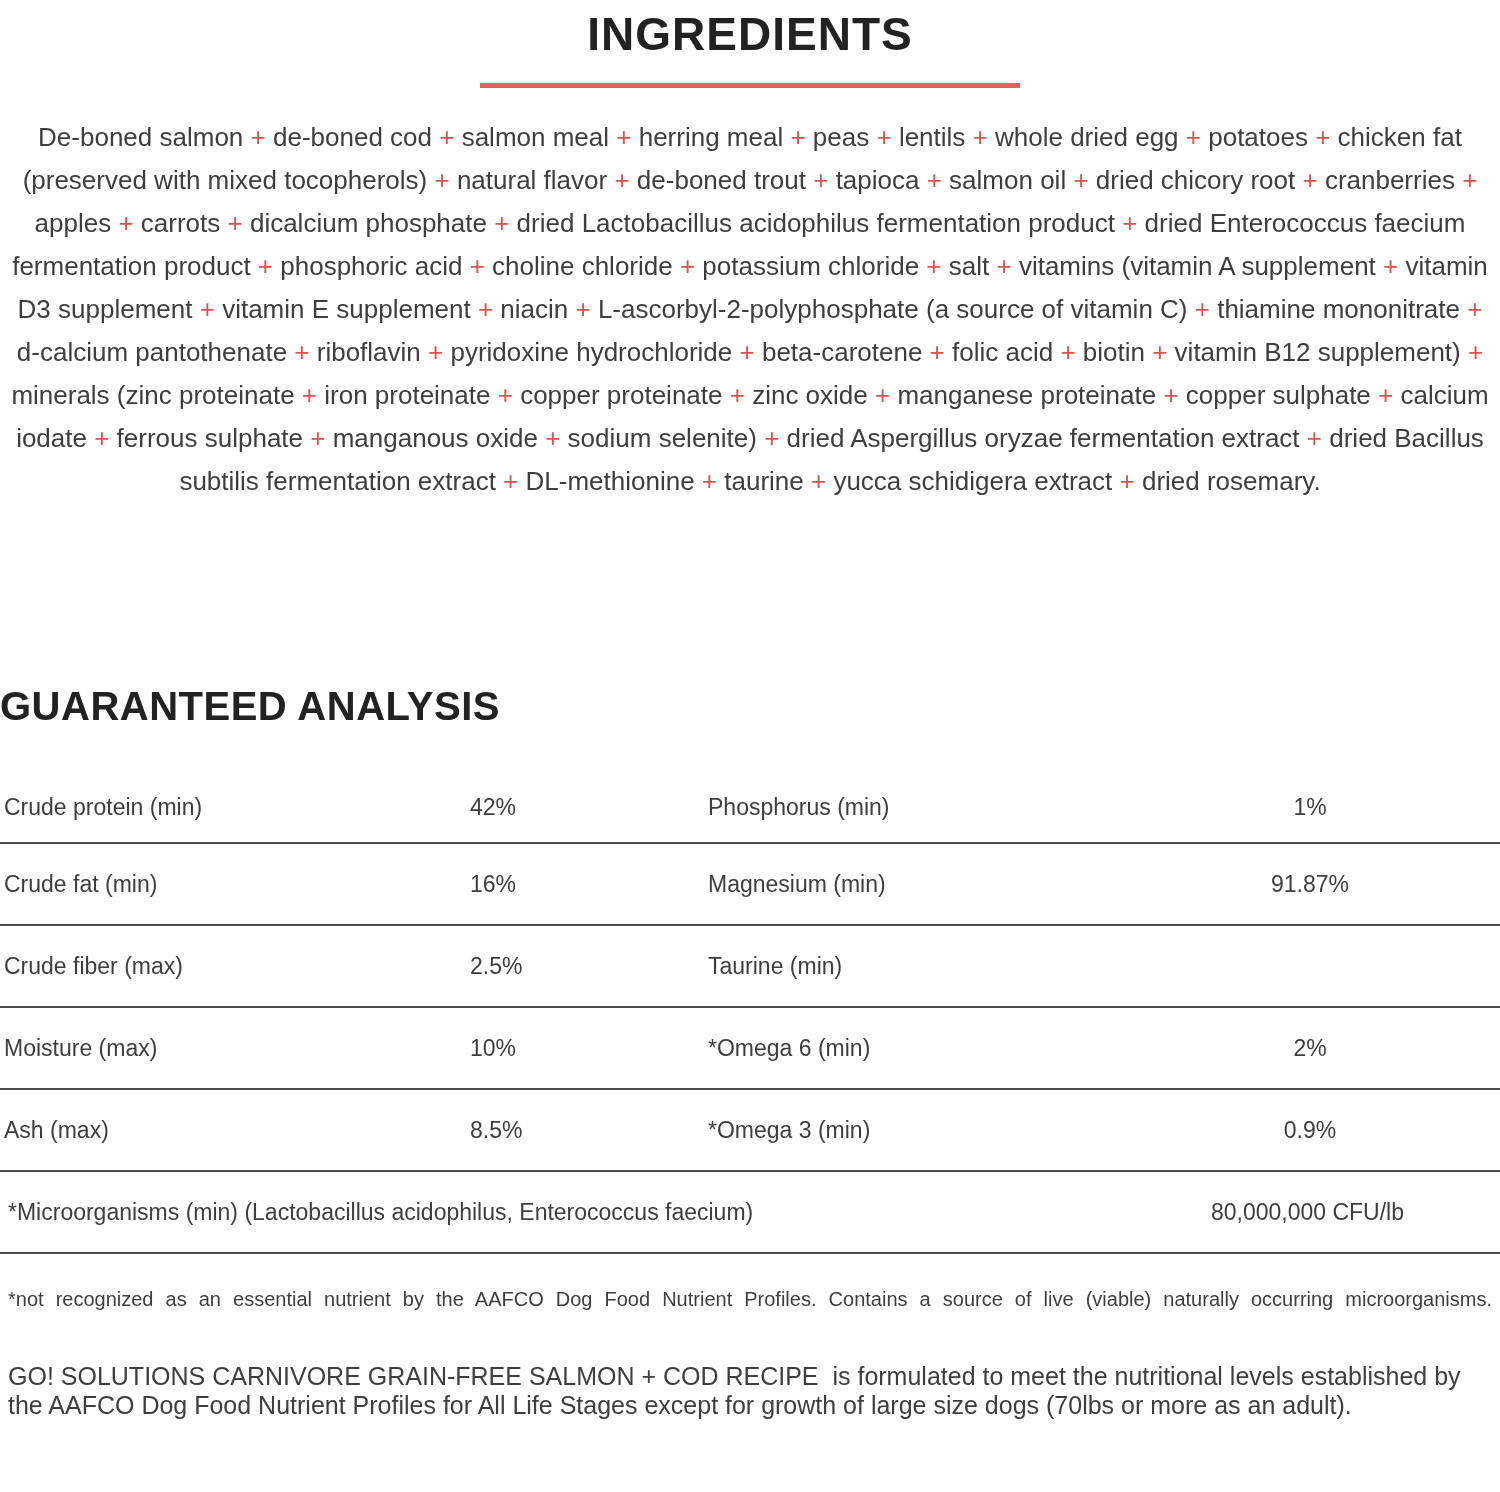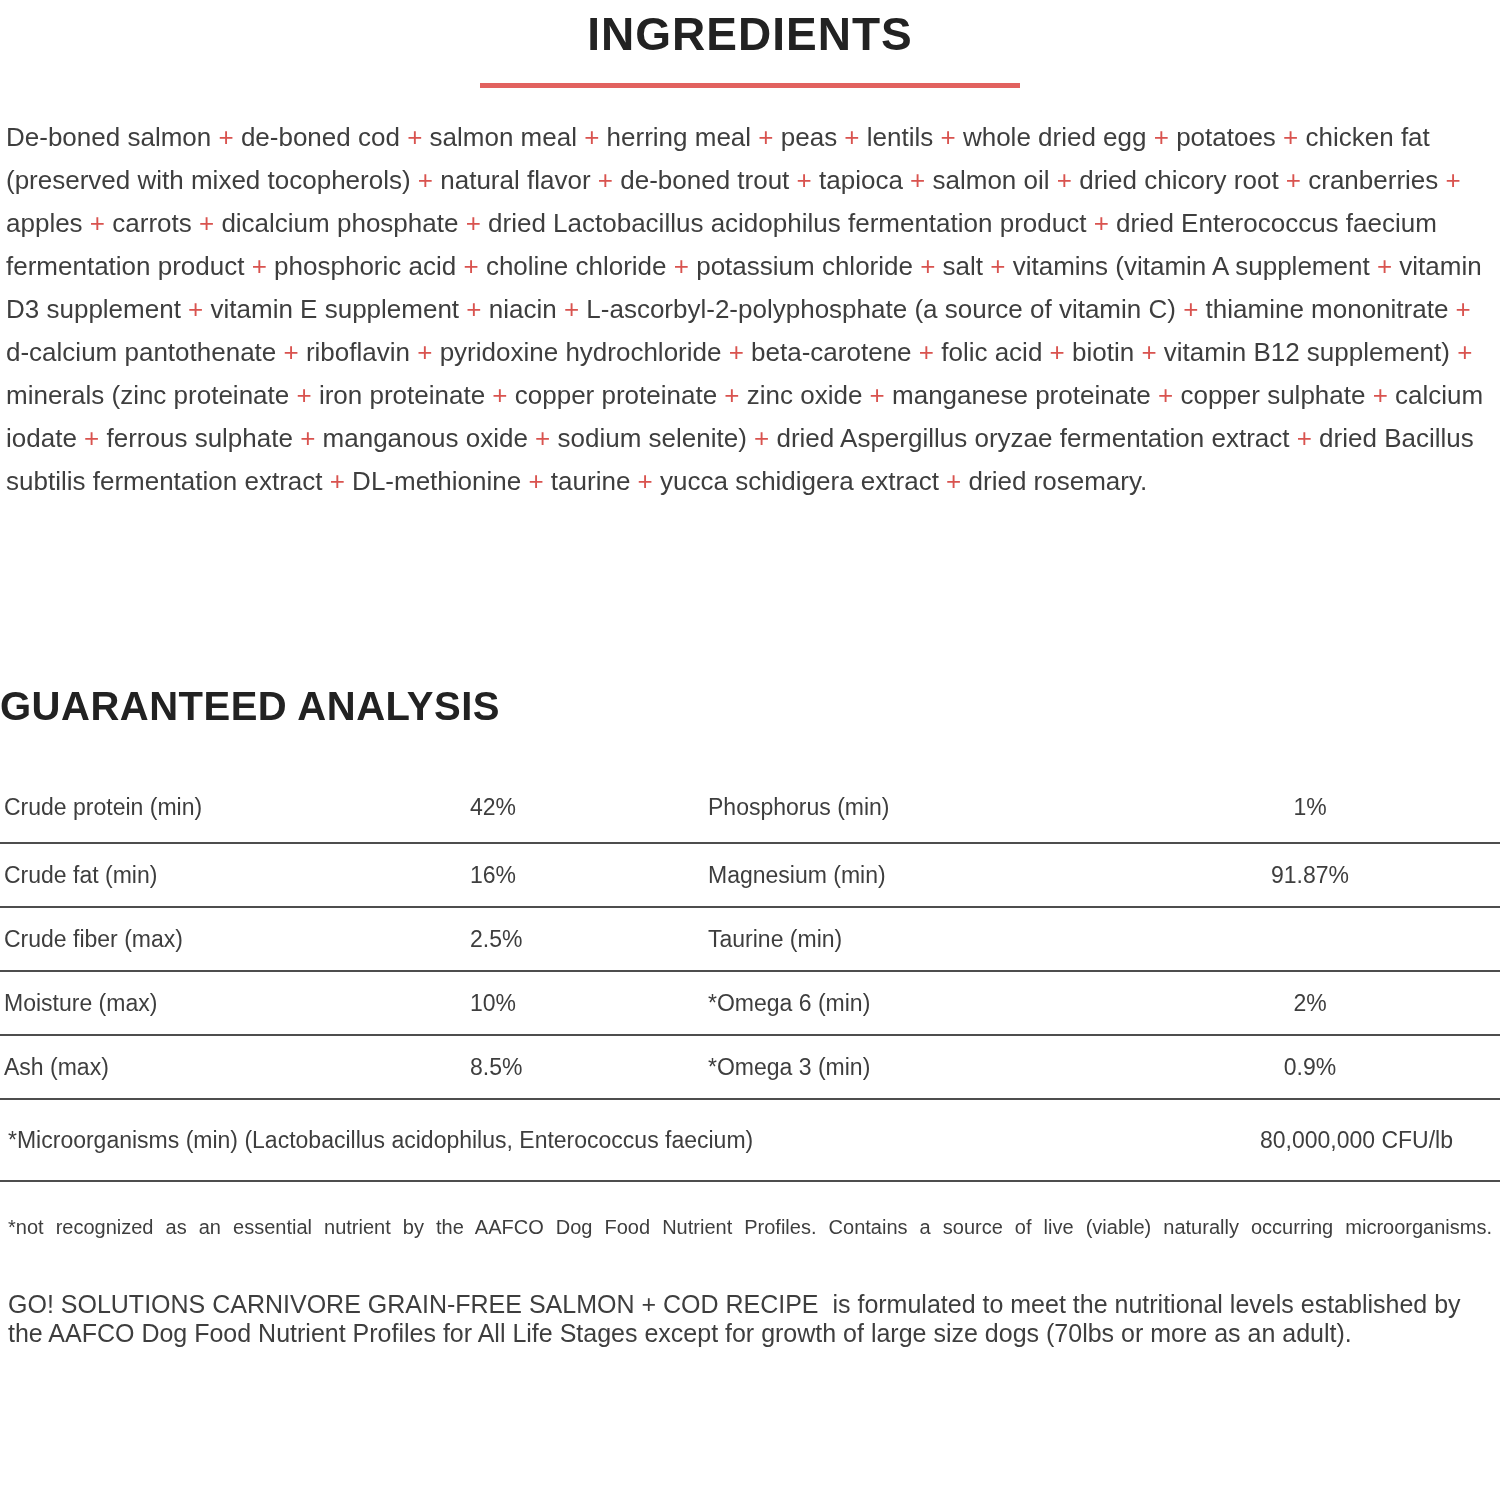--- a/index.html
+++ b/index.html
@@ -35,59 +35,60 @@
     width: 540px;
     height: 5px;
     background: var(--accent-line);
     margin: 26px auto 0 auto;
   }
   .ing-text {
     margin-top: 28px;
     padding: 0 6px;
     font-size: 26px;
     line-height: 43px;
+    text-align: center;
     color: var(--body);
   }
   .ing-text .plus { color: var(--accent-plus); }
 
   
   .ga-title {
     margin-top: 183px;
     font-size: 40px;
     font-weight: 700;
     letter-spacing: 0.5px;
     color: var(--ink);
     line-height: 1.0;
   }
   .ga-table { margin-top: 46px; }
   .ga-row {
     display: grid;
     grid-template-columns: 470px 150px 88px 432px 1fr;
     align-items: center;
-    height: 64px;
+    height: 82px;
     border-bottom: 2px solid var(--rule);
     font-size: 23px;
     color: var(--body);
   }
   .ga-row:first-child { height: 72px; }
   .ga-cell-label-left  { grid-column: 1; padding-left: 4px; text-align: left; }
   .ga-cell-value-left  { grid-column: 2; text-align: left; }
   .ga-cell-label-right { grid-column: 4; text-align: left; }
   .ga-cell-value-right { grid-column: 5; text-align: center; padding-right: 20px; }
 
   .ga-micro-row {
     display: flex;
     justify-content: space-between;
     align-items: center;
     height: 82px;
     border-bottom: 2px solid var(--rule);
     font-size: 23px;
     color: var(--body);
     padding-left: 8px;
-    padding-right: 47px;
+    padding-right: 96px;
   }
 
   
   .footnote {
     margin-top: 32px;
     padding: 0 8px;
     font-size: 20px;
     color: var(--body);
     text-align: justify;
     text-align-last: justify;

